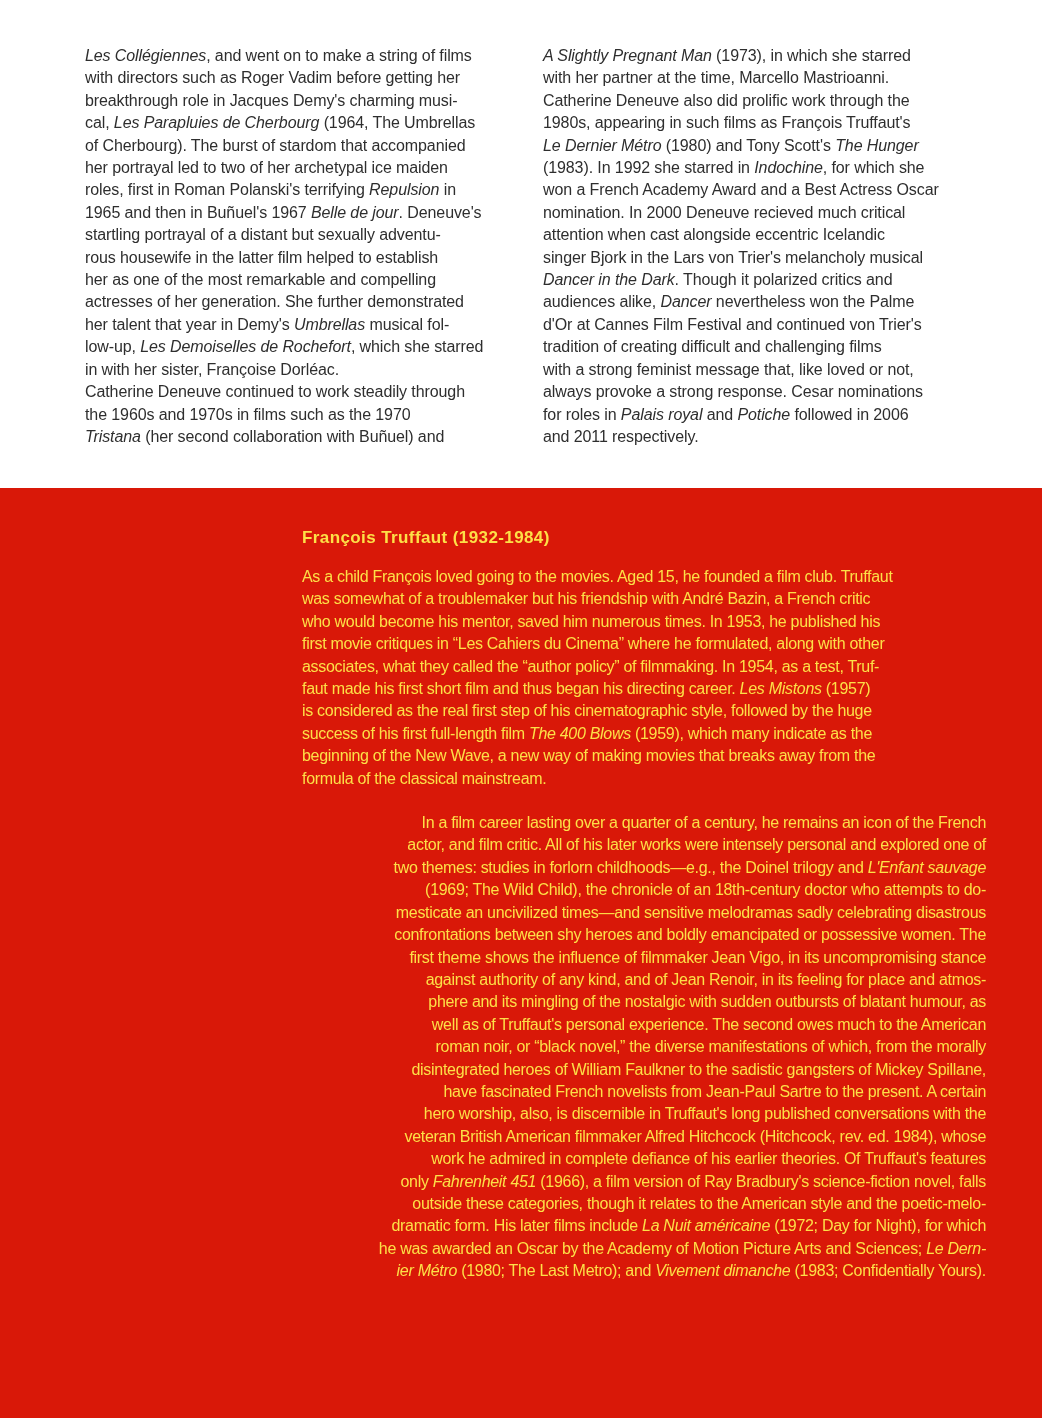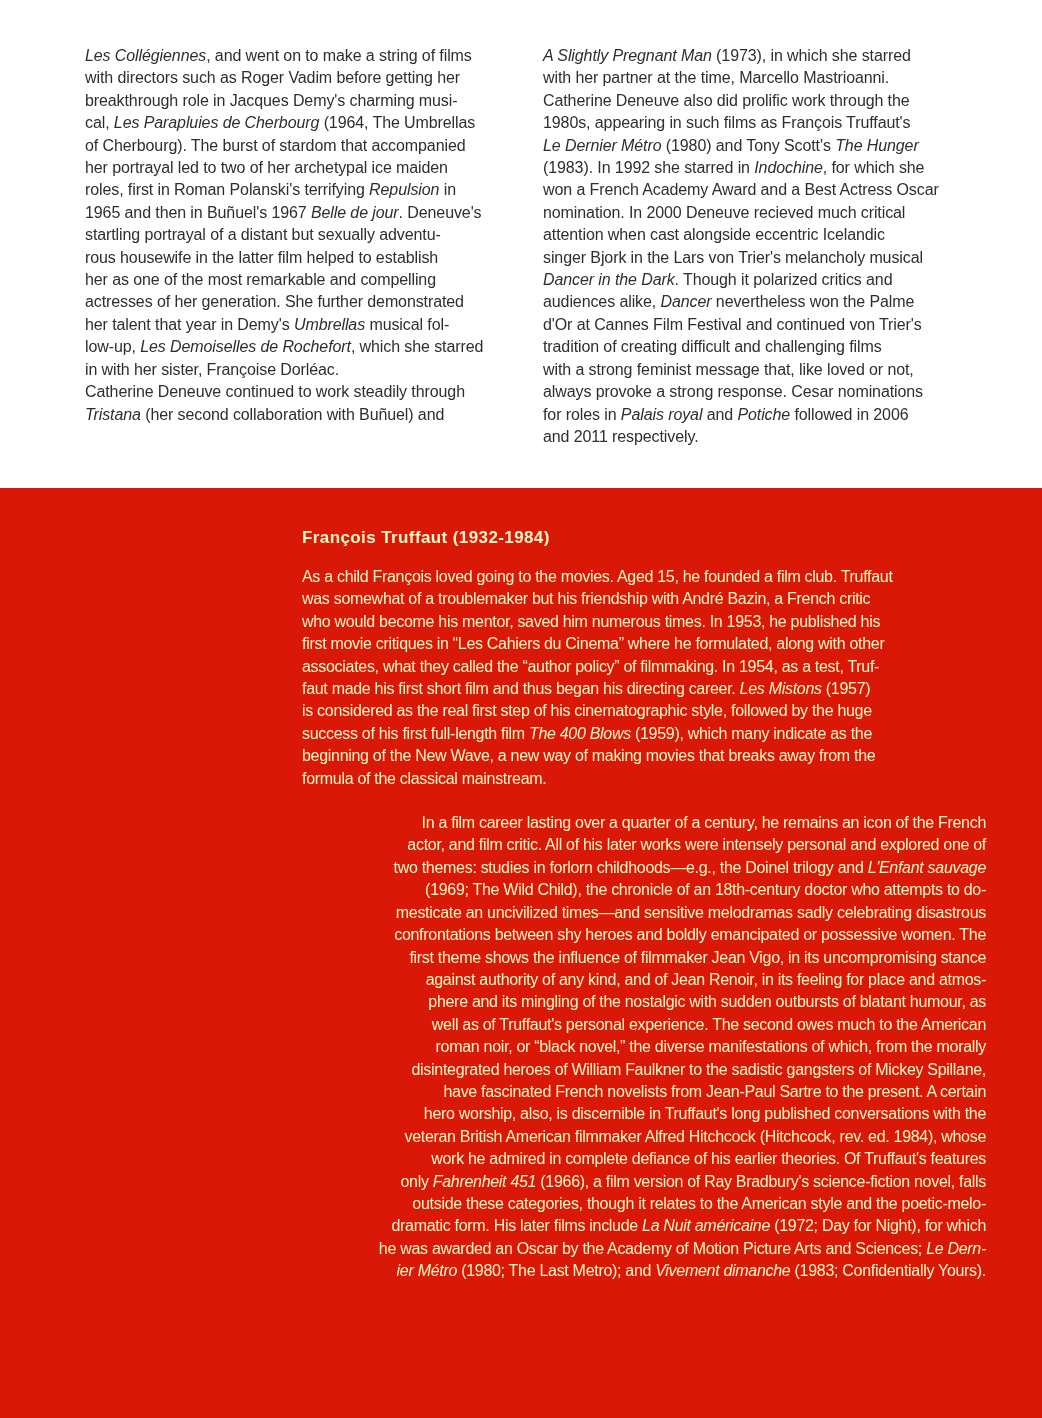--- a/index.html
+++ b/index.html
@@ -26,21 +26,21 @@
     line-height:22.4px;
     letter-spacing:-0.1px;
     color:#2e2e2e;
   }
   .column .line { white-space:nowrap; }
   .red-area {
     box-sizing:border-box;
     height:930px;
     background:var(--accent-red);
     padding:40px 56px 0 302px;
-    color:#fef9c3;
+    color:#fde047;
   }
   .red-heading {
     margin:0 0 18px 0;
     font-size:17px;
     font-weight:bold;
     letter-spacing:0.4px;
   }
   .paragraph {
     font-size:16px;
     line-height:22.4px;
@@ -65,20 +65,21 @@
         <div class="line">roles, first in Roman Polanski's terrifying <i>Repulsion</i> in</div>
         <div class="line">1965 and then in Buñuel's 1967 <i>Belle de jour</i>. Deneuve's</div>
         <div class="line">startling portrayal of a distant but sexually adventu-</div>
         <div class="line">rous housewife in the latter film helped to establish</div>
         <div class="line">her as one of the most remarkable and compelling</div>
         <div class="line">actresses of her generation. She further demonstrated</div>
         <div class="line">her talent that year in Demy's <i>Umbrellas</i> musical fol-</div>
         <div class="line">low-up, <i>Les Demoiselles de Rochefort</i>, which she starred</div>
         <div class="line">in with her sister, Françoise Dorléac.</div>
         <div class="line">Catherine Deneuve continued to work steadily through</div>
+        <div class="line">the 1960s and 1970s in films such as the 1970</div>
         <div class="line"><i>Tristana</i> (her second collaboration with Buñuel) and</div>
       </div>
     <div class="column">
         <div class="line"><i>A Slightly Pregnant Man</i> (1973), in which she starred</div>
         <div class="line">with her partner at the time, Marcello Mastrioanni.</div>
         <div class="line">Catherine Deneuve also did prolific work through the</div>
         <div class="line">1980s, appearing in such films as François Truffaut's</div>
         <div class="line"><i>Le Dernier Métro</i> (1980) and Tony Scott's <i>The Hunger</i></div>
         <div class="line">(1983). In 1992 she starred in <i>Indochine</i>, for which she</div>
         <div class="line">won a French Academy Award and a Best Actress Oscar</div>

